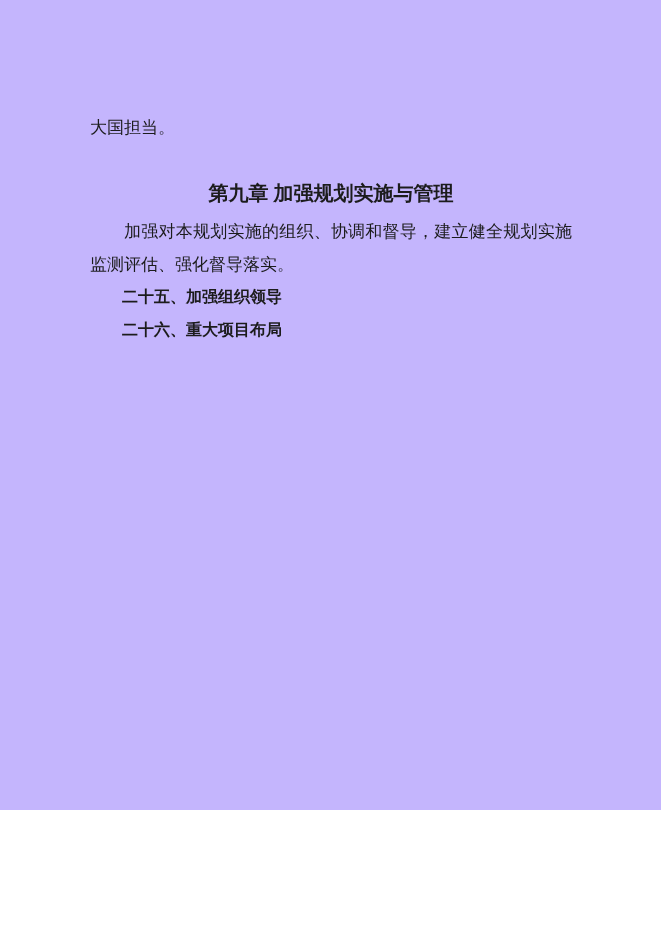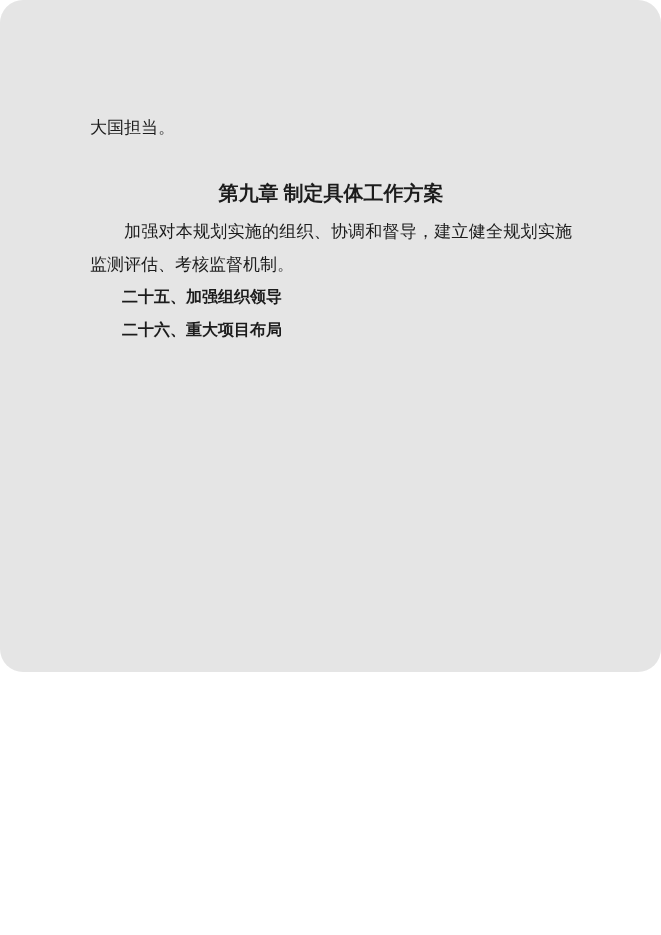--- a/index.html
+++ b/index.html
@@ -3,26 +3,25 @@
 <meta charset="utf-8">
 <style>
   html, body {
     margin: 0;
     padding: 0;
     background: #ffffff;
   }
   .page {
     position: relative;
     width: 661px;
-    height: 672px;
-    background: #e5e5e5;
+    height: 810px;
+    background: #c4b5fd;
     overflow: hidden;
     color: #1c1c1c;
     font-family: "Liberation Serif", "DejaVu Serif", serif;
-    border-radius: 23px;
   }
   .content {
     position: absolute;
     left: 90px;
     top: 112px;
     width: 482px;
   }
   .body-text {
     font-size: 17px;
     line-height: 32.5px;
@@ -66,23 +65,23 @@
     padding-left: 40px;
   }
 </style>
 </head>
 <body>
 
 <div class="page">
   <div class="content">
     <p class="body-text continuation">大国担当。</p>
 
-    <h1 class="chapter-heading">第九章 制定具体工作方案</h1>
+    <h1 class="chapter-heading">第九章 加强规划实施与管理</h1>
 
-    <p class="body-text para">加强对本规划实施的组织、协调和督导，建立健全规划实施监测评估、考核监督机制。</p>
+    <p class="body-text para">加强对本规划实施的组织、协调和督导，建立健全规划实施监测评估、强化督导落实。</p>
 
     <h2 class="section-heading">二十五、加强组织领导</h2>
 
 
     <h2 class="section-heading">二十六、重大项目布局</h2>
 
   </div>
 
   <div class="page-footer">— 37 —</div>
 </div>

